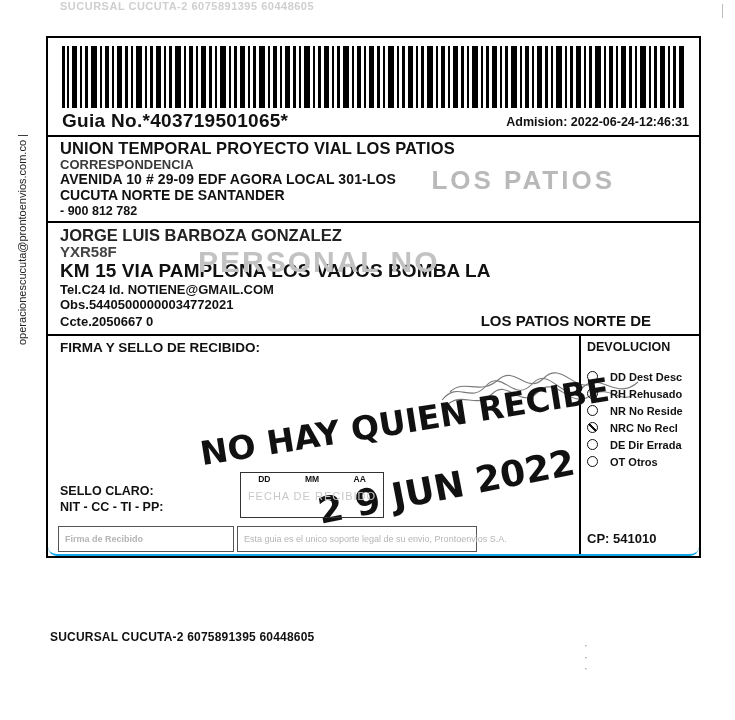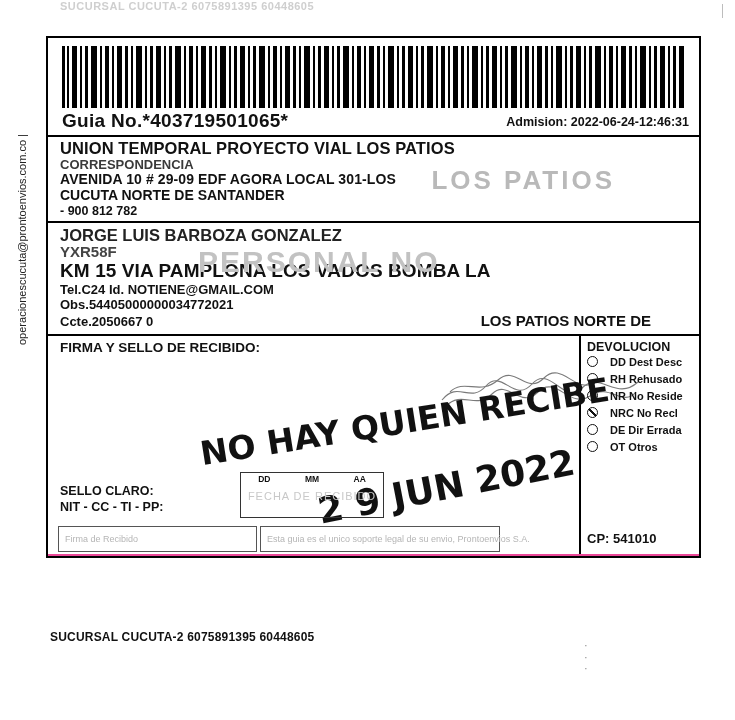--- a/index.html
+++ b/index.html
@@ -183,22 +183,23 @@
     font-weight: bold;
     color: #c2c2c2;
     letter-spacing: 2px;
     white-space: nowrap;
     pointer-events: none;
   }
 
   
   .mid {
     display: flex;
-    border-bottom: 2px solid #ec4899;
-    position: relative;
+    border-bottom: 2px solid #0ea5e9;
+    position: relative;
+    border-radius: 9px;
   }
   .firma {
     flex: 1 1 auto;
     border-right: 2px solid #000;
     padding: 4px 6px 2px 12px;
     position: relative;
     min-height: 218px;
     box-sizing: border-box;
   }
   .firma-title {
@@ -224,21 +225,21 @@
     border: 1px solid #555;
     height: 26px;
     display: flex;
     align-items: center;
     padding: 0 6px;
     font-size: 9px;
     color: #b5b5b5;
     white-space: nowrap;
     box-sizing: border-box;
   }
-  .fbox1 { width: 199px; }
+  .fbox1 { width: 176px; font-weight: bold; }
   .fbox2 { width: 240px; }
 
   
   .datebox {
     position: absolute;
     left: 192px;
     bottom: 36px;
     width: 144px;
     height: 46px;
     border: 1px solid #333;
@@ -300,21 +301,21 @@
   .devol {
     width: 118px;
     flex: 0 0 118px;
     padding: 4px 4px 2px 6px;
     box-sizing: border-box;
     position: relative;
   }
   .devol-title {
     font-size: 12.5px;
     font-weight: bold;
-    margin-bottom: 2px;
+    margin-bottom: 17px;
     white-space: nowrap;
   }
   .devol-item {
     display: flex;
     align-items: center;
     gap: 12px;
     margin-bottom: 5px;
     font-size: 11px;
     font-weight: bold;
     white-space: nowrap;

